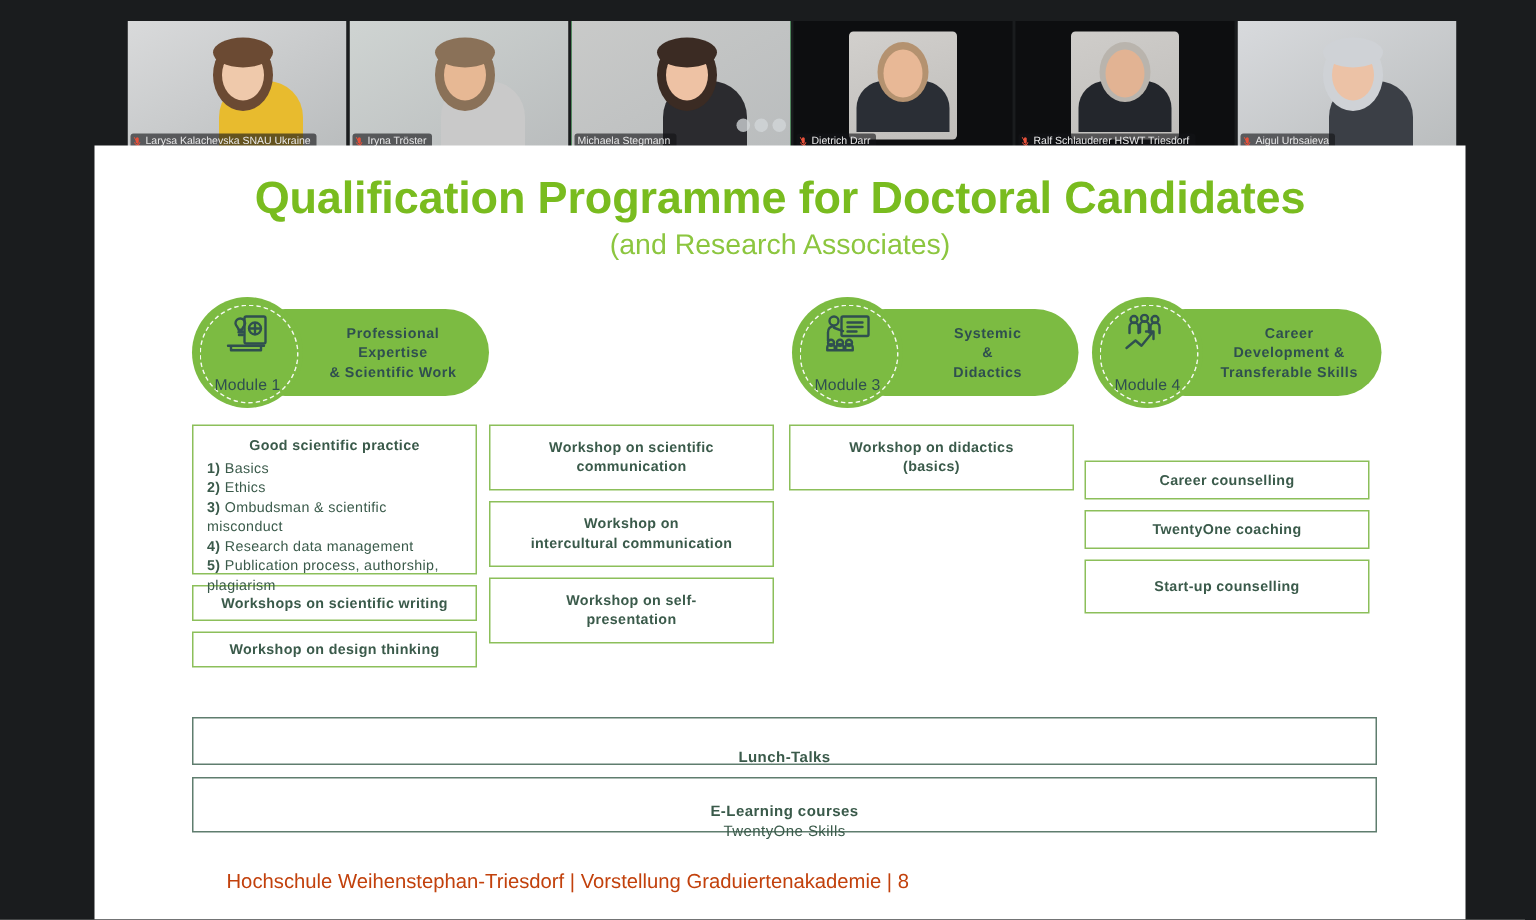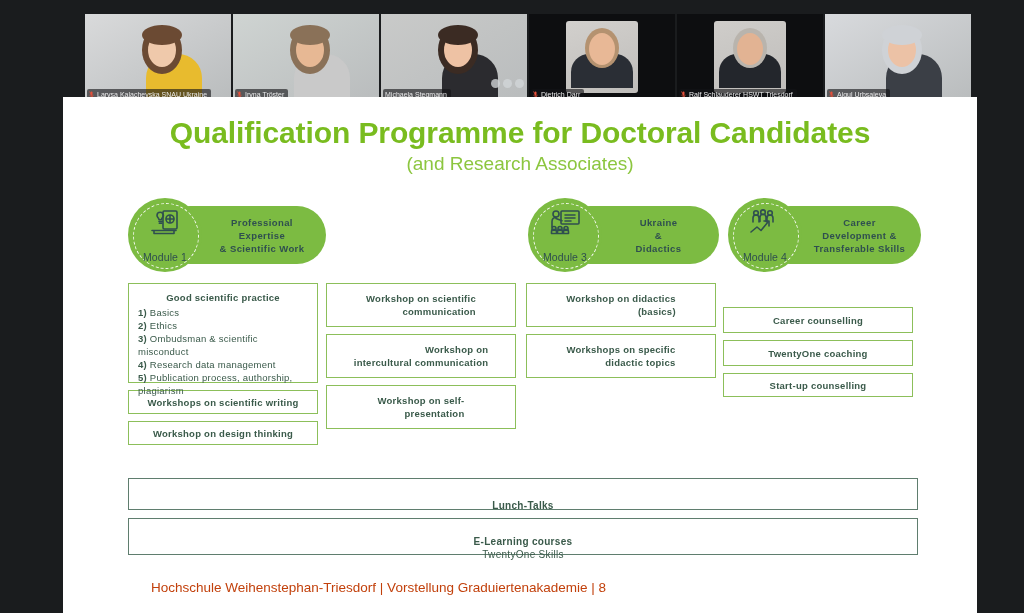--- a/index.html
+++ b/index.html
@@ -122,21 +122,21 @@
   
   .col { position: absolute; top: 186px; }
   .box {
     border: 1.5px solid #8cbf5a;
     background: #fff;
     color: #3a5a4a;
     font-size: 9.5px; font-weight: bold;
     line-height: 13px;
     letter-spacing: .25px;
     display: flex; align-items: center; justify-content: center;
-    text-align: right;
+    text-align: center;
     padding: 5px 6px;
     margin-bottom: 7px;
   }
   .box.left-align {
     display: block; text-align: left;
     padding: 7px 9px 8px 9px;
   }
   .box .hdr { display: block; text-align: center; margin-bottom: 2px; }
   .box .li { display: block; font-weight: normal; }
   .box .li b { font-weight: bold; }
@@ -291,21 +291,21 @@
                 <path d="M7 6.5a3.2 3.2 0 0 1 6.4 0c0 2-2 2.6-2 4.3h-2.4c0-1.7-2-2.3-2-4.3z" stroke="#2f4f4f" fill="none" stroke-width="1.6" stroke-linecap="round" stroke-linejoin="round"></path>
                 <path d="M9 12.5h3.2M9.3 14.3h2.6" stroke="#2f4f4f" fill="none" stroke-width="1.6" stroke-linecap="round" stroke-linejoin="round"></path>
                 <path d="M2 21.5h24M4 21.5v3h20v-3" stroke="#2f4f4f" fill="none" stroke-width="1.6" stroke-linecap="round" stroke-linejoin="round"></path>
               </svg></span>
             <span class="mod-label">Module 1</span>
           </div>
         </div>
         <div class="module" style="left: 400px; width: 191px;">
           <div class="mod-pill" style="width:158px">
             <div class="mod-pill-text">
-              <div>Ukraine</div>
+              <div>Systemic</div>
               <div>&amp;</div>
               <div>Didactics</div>
             </div>
           </div>
           <div class="mod-circle">
             <span class="mod-icon"><svg width="32" height="26" viewBox="0 0 32 26">
                 <rect x="12" y="2" width="18" height="13" rx="1" stroke="#2f4f4f" fill="none" stroke-width="1.6" stroke-linecap="round" stroke-linejoin="round"></rect>
                 <path d="M16 6h10M16 9h10M16 12h6" stroke="#2f4f4f" fill="none" stroke-width="1.6" stroke-linecap="round" stroke-linejoin="round"></path>
                 <circle cx="7" cy="5" r="3" stroke="#2f4f4f" fill="none" stroke-width="1.6" stroke-linecap="round" stroke-linejoin="round"></circle>
                 <path d="M7 8.5c-2.6 0-4 1.6-4 4.2V18" stroke="#2f4f4f" fill="none" stroke-width="1.6" stroke-linecap="round" stroke-linejoin="round"></path>
@@ -381,39 +381,33 @@
             </div>
           </div>
         </div>
         <div class="col" style="left: 463px; width: 190px;">
           <div class="box" style="height: 44px;">
             <div>
               <div>Workshop on didactics</div>
               <div>(basics)</div>
             </div>
           </div>
-          <div class="box" style="height: 44px;">
-            <div>
-              <div>Workshops on specific</div>
-              <div>didactic topics</div>
-            </div>
-          </div>
         </div>
         <div class="col" style="left: 660px; width: 190px;">
           <div class="box" style="height: 26px; margin-top: 24px;">
             <div>
               <div>Career counselling</div>
             </div>
           </div>
           <div class="box" style="height: 26px;">
             <div>
               <div>TwentyOne coaching</div>
             </div>
           </div>
-          <div class="box" style="height: 24px;">
+          <div class="box" style="height: 36px;">
             <div>
               <div>Start-up counselling</div>
             </div>
           </div>
         </div>
       </div>
 
     <div id="wide-rows">
         <div class="wide-box" style="top: 381px; height: 32px;">
           <div class="t1">Lunch-Talks</div>

